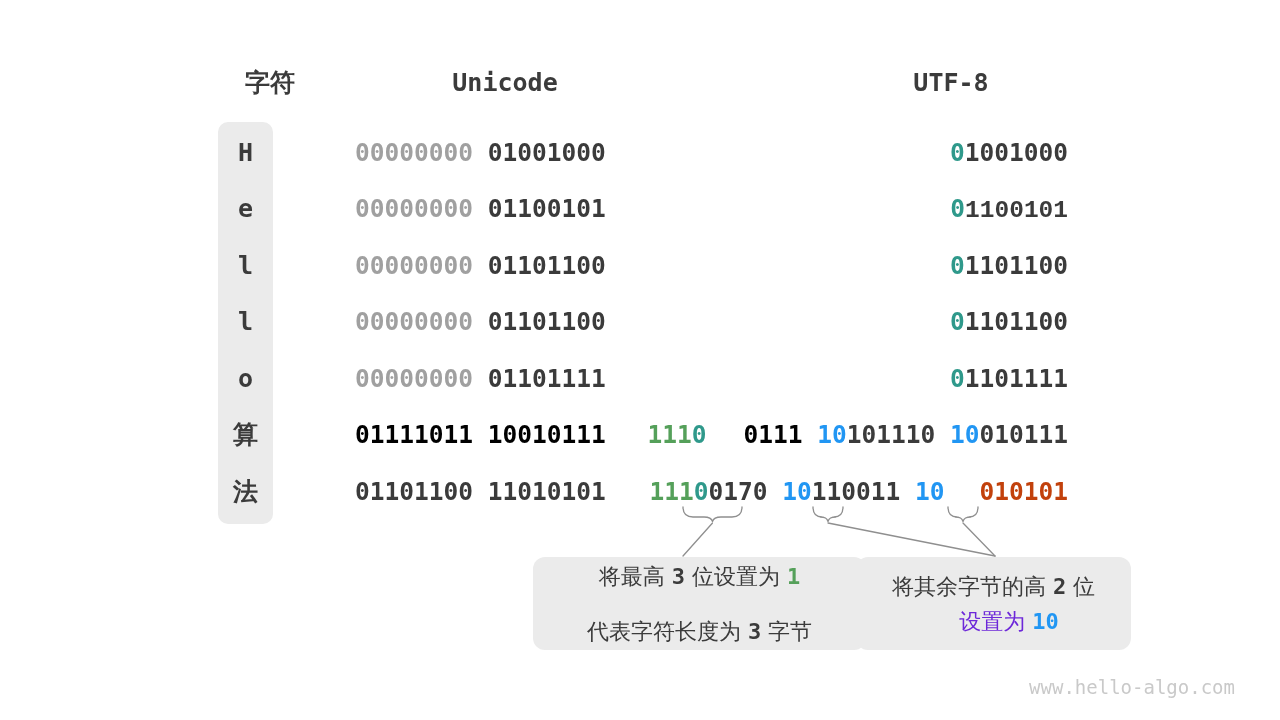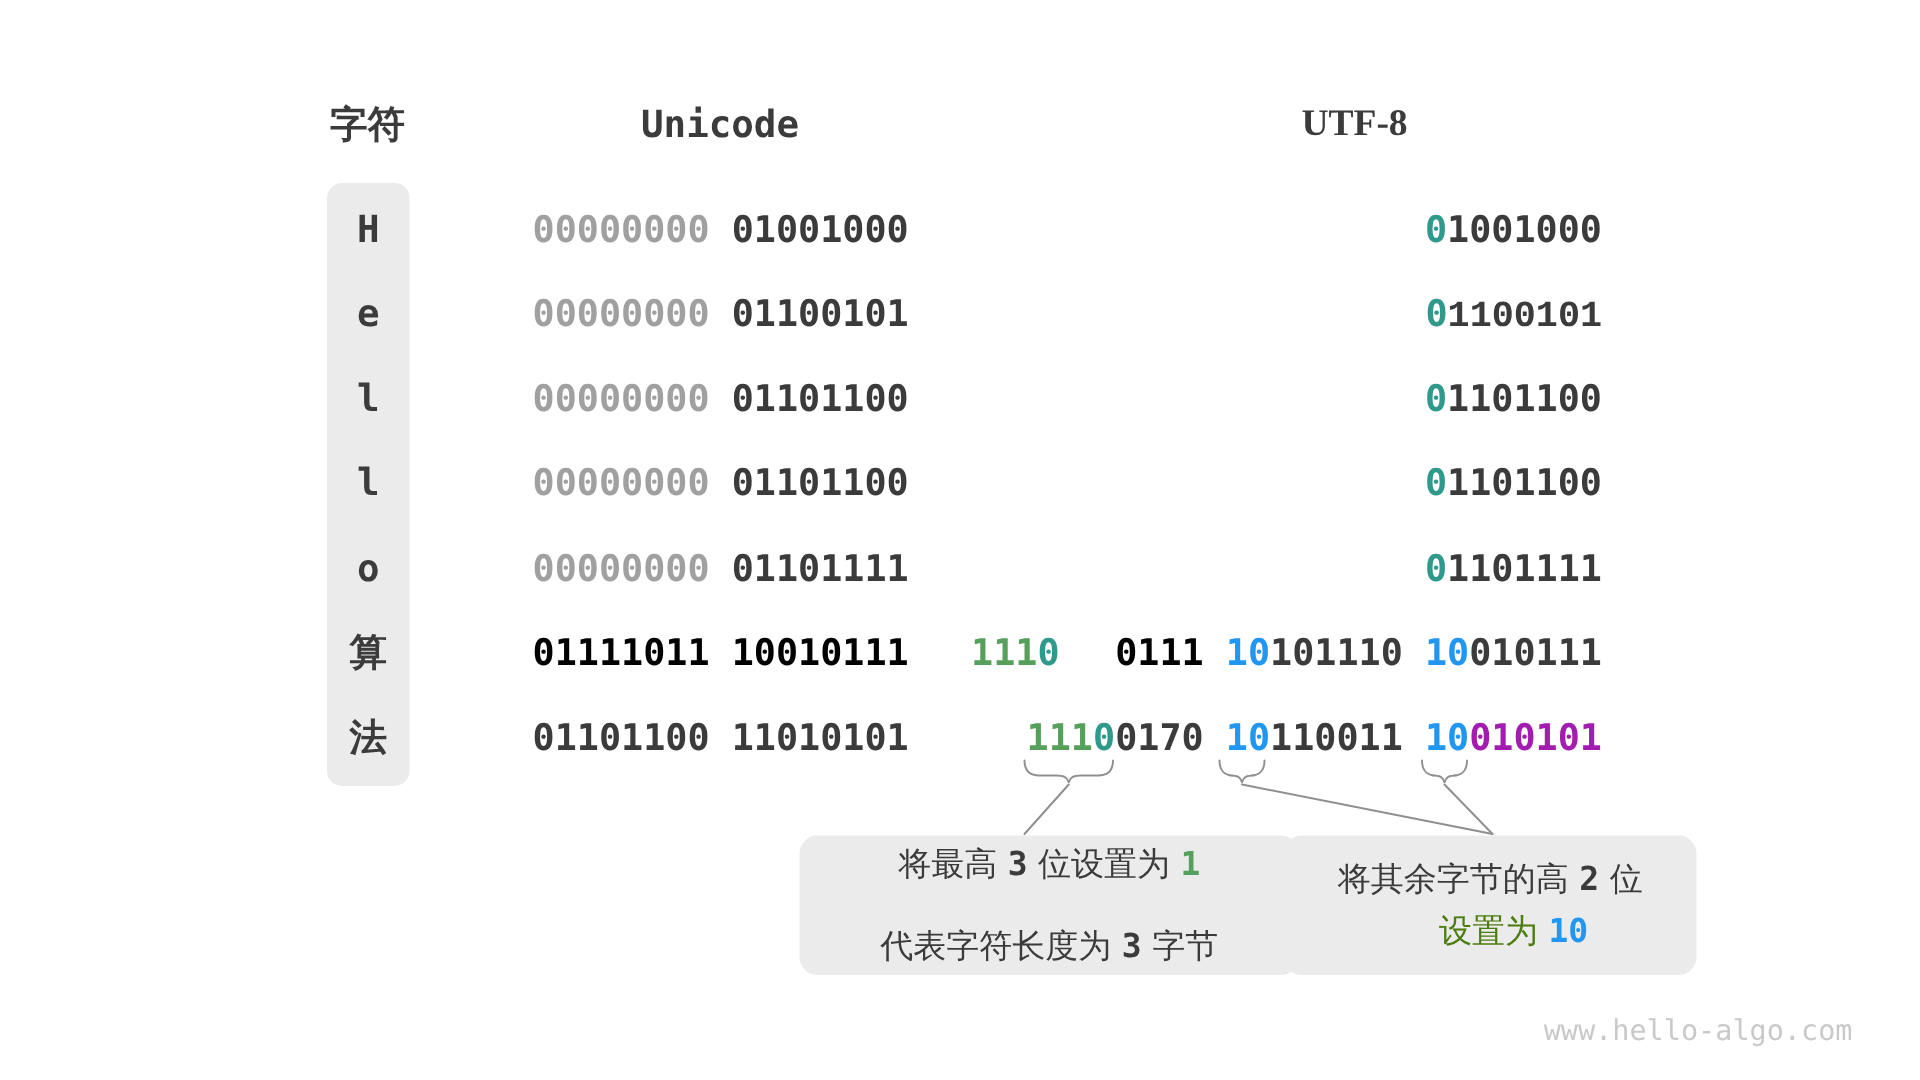--- a/index.html
+++ b/index.html
@@ -1,19 +1,19 @@
 <!DOCTYPE html>
 <html><head>
 <meta charset="utf-8">
 <style>
   html,body{margin:0;padding:0;background:#fff;}
   .canvas{position:relative;width:1280px;height:720px;background:#ffffff;overflow:hidden;
           font-family:"DejaVu Sans",sans-serif;}
   .hdr{position:absolute;top:68px;height:30px;line-height:30px;transform:translateX(-50%);
-       font-weight:700;color:#3b3b3b;white-space:pre;}
+       font-weight:700;color:#3b3b3b;white-space:pre;margin-left:25px;}
   .hdr-cjk{font-size:25px;font-family:"DejaVu Sans",sans-serif;}
   .hdr-mono{font-size:25px;font-family:"DejaVu Sans Mono",monospace;}
   .char-pill{position:absolute;left:218px;top:122px;width:55px;height:402px;
              background:#ebebeb;border-radius:10px;}
   .row{position:absolute;left:0;width:1280px;height:57px;}
   .cell{position:absolute;top:0;height:57px;line-height:57px;white-space:pre;}
   .cell-char{left:218px;width:55px;text-align:center;font-size:25px;font-weight:700;color:#3b3b3b;
              font-family:"DejaVu Sans Mono","DejaVu Sans",monospace;}
   .bin{font-family:"DejaVu Sans Mono",monospace;font-size:24.5px;font-weight:700;}
   .cell-unicode{left:355px;}
@@ -29,21 +29,21 @@
   .watermark{position:absolute;right:45px;top:676px;font-family:"DejaVu Sans Mono",monospace;
              font-size:19px;color:#c9c9c9;white-space:pre;}
 </style>
 </head>
 <body>
 
 <div class="canvas">
 
   <div class="hdr hdr-cjk" style="left:245px;">字符</div>
   <div class="hdr hdr-mono" style="left:480px;">Unicode</div>
-  <div class="hdr hdr-mono" style="left:903px;font-family:Liberation Serif, serif;">UTF-8</div>
+  <div class="hdr hdr-mono" style="left:926px;">UTF-8</div>
 
   <div class="char-pill"></div>
 
   <div id="rows">
       <div class="row" style="top: 123.5px;">
         <div class="cell cell-char">H</div>
         <div class="cell cell-unicode bin"><span style="color: rgb(160, 160, 160);">00000000</span><span style="color: rgb(59, 59, 59);"> 01001000</span></div>
         <div class="cell cell-utf8 bin"><span style="color: rgb(47, 153, 139);">0</span><span style="color: rgb(59, 59, 59);">1001000</span></div>
       </div>
       <div class="row" style="top: 180px;">
@@ -67,21 +67,21 @@
         <div class="cell cell-utf8 bin"><span style="color: rgb(47, 153, 139);">0</span><span style="color: rgb(59, 59, 59);">1101111</span></div>
       </div>
       <div class="row" style="top: 406px;">
         <div class="cell cell-char">算</div>
         <div class="cell cell-unicode bin"><span style="color: #000000;">01111011 10010111</span></div>
         <div class="cell cell-utf8 bin"><span style="color: rgb(85, 160, 90);">111</span><span style="color: rgb(47, 153, 139);">0</span><span style="color: #000000; margin-left: 37px;">0111 </span><span style="color: rgb(33, 150, 243);">10</span><span style="color: rgb(59, 59, 59);">101110 </span><span style="color: rgb(33, 150, 243);">10</span><span style="color: rgb(59, 59, 59);">010111</span></div>
       </div>
       <div class="row" style="top: 462.5px;">
         <div class="cell cell-char">法</div>
         <div class="cell cell-unicode bin"><span style="color: rgb(59, 59, 59);">01101100 11010101</span></div>
-        <div class="cell cell-utf8 bin"><span style="color: rgb(85, 160, 90);">111</span><span style="color: rgb(47, 153, 139);">0</span><span style="color: rgb(59, 59, 59);">0170 </span><span style="color: rgb(33, 150, 243);">10</span><span style="color: rgb(59, 59, 59);">110011 </span><span style="color: rgb(33, 150, 243);">10</span><span style="color: #a21caf;">010101</span></div>
+        <div class="cell cell-utf8 bin"><span style="color: rgb(85, 160, 90);">111</span><span style="color: rgb(47, 153, 139);">0</span><span style="color: rgb(59, 59, 59);">0170 </span><span style="color: rgb(33, 150, 243);">10</span><span style="color: rgb(59, 59, 59);">110011 </span><span style="color: rgb(33, 150, 243);">10</span><span style="color: #c2410c; margin-left: 35px;">010101</span></div>
       </div>
     </div>
 
   <svg class="connectors" width="1280" height="720" viewBox="0 0 1280 720">
     <g fill="none" stroke="#8f8f8f" stroke-width="1.3" stroke-linecap="round" stroke-linejoin="round">
       <path d="M683 507 C683 513,686 517,693 517 L704 517 C709 517,711.5 518,712.5 521.5
                C713.5 518,716 517,721 517 L732 517 C739 517,742 513,742 507"></path>
       <path d="M813 507 C813 513,816 517,822 517 L820 517 C825 517,827 518,828 521.5
                C829 518,831 517,836 517 L834 517 C840 517,843 513,843 507"></path>
       <path d="M948 507 C948 513,951 517,957 517 L955 517 C960 517,962 518,963 521.5
@@ -91,18 +91,18 @@
       <line x1="963" y1="523" x2="995" y2="556"></line>
     </g>
   </svg>
 
   <div class="callout callout-1" id="callout1">
       <div class="callout-line"><span style="color: rgb(59, 59, 59);">将最高 </span><span class="mono" style="color: rgb(59, 59, 59);">3</span><span style="color: rgb(59, 59, 59);"> 位设置为 </span><span class="mono" style="color: rgb(85, 160, 90);">1</span></div>
       <div class="callout-line"><span style="color: rgb(59, 59, 59);">代表字符长度为 </span><span class="mono" style="color: rgb(59, 59, 59);">3</span><span style="color: rgb(59, 59, 59);"> 字节</span></div>
     </div>
   <div class="callout callout-2" id="callout2">
       <div class="callout-line"><span style="color: rgb(59, 59, 59);">将其余字节的高 </span><span class="mono" style="color: rgb(59, 59, 59);">2</span><span style="color: rgb(59, 59, 59);"> 位</span></div>
-      <div class="callout-line"><span style="color: #4d7c0f; margin-left: 31px;">设置为 </span><span class="mono" style="color: rgb(33, 150, 243);">10</span></div>
+      <div class="callout-line"><span style="color: #6d28d9; margin-left: 31px;">设置为 </span><span class="mono" style="color: rgb(33, 150, 243);">10</span></div>
     </div>
 
   <div class="watermark">www.hello-algo.com</div>
 
 </div>
 
 </body></html>

